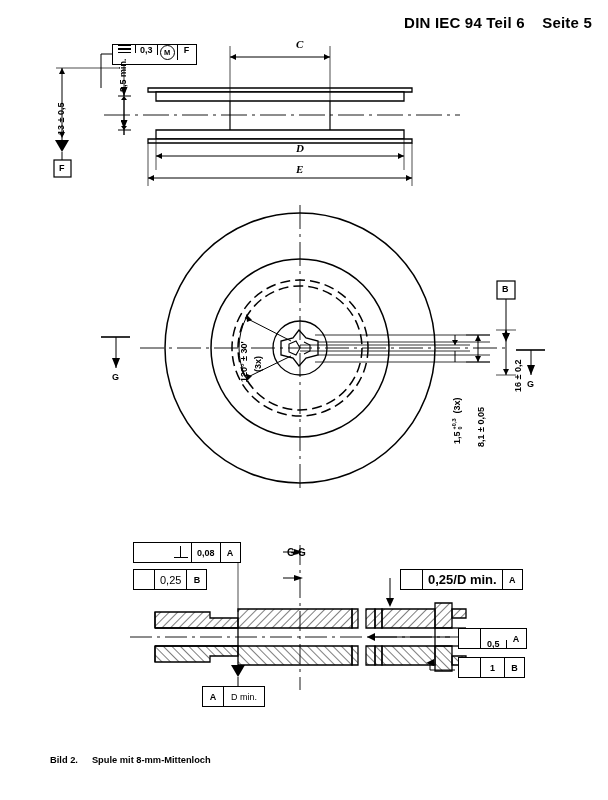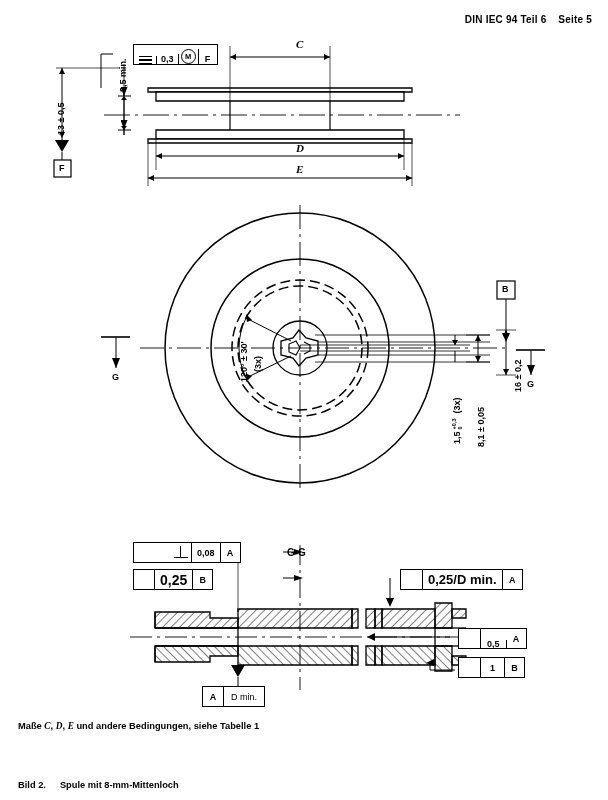--- a/index.html
+++ b/index.html
@@ -6,28 +6,28 @@
   body{
     width:608px;height:800px;position:relative;overflow:hidden;
     font-family:"Liberation Sans",sans-serif;
     color:#000;
     -webkit-font-smoothing:none;
   }
   #sheet{position:absolute;left:0;top:0;width:608px;height:800px;}
   svg{position:absolute;left:0;top:0;width:608px;height:800px;}
   .hdr{
     position:absolute;right:16px;top:14px;
-    font-size:10px;font-weight:bold;letter-spacing:0.2px;white-space:pre;
+    font-size:15px;font-weight:bold;letter-spacing:0.2px;white-space:pre;
   }
   .cap{
     position:absolute;left:18px;font-size:9.3px;font-weight:bold;white-space:pre;
   }
   .cap i{font-family:"Liberation Serif",serif;font-style:italic;font-weight:bold;}
   .cap1{top:721px;}
-  .cap2{top:780px;}
+  .cap2{top:755px;margin-left:32px;}
   .lbl{
     position:absolute;font-size:9px;font-weight:bold;white-space:pre;
     line-height:1;
   }
   .dimletter{
     position:absolute;font-family:"Liberation Serif",serif;font-style:italic;
     font-weight:bold;font-size:11px;
   }
   .rot{transform-origin:0 0;transform:rotate(-90deg);}
 </style>
@@ -211,21 +211,21 @@
       <path d="M386,598 L390,607 L394,598 z" fill="#000" stroke="none"></path>
 
       <line x1="371" y1="637" x2="450" y2="637" stroke-width="1"></line>
       <path d="M375,633 L367,637 L375,641 z" fill="#000" stroke="none"></path>
 
       <path d="M455,670 L430,670 L430,663" stroke-width="1"></path>
       <path d="M434,666 L426,663 L434,659 z" fill="#000" stroke="none"></path>
     </g>
   </svg>
 
-  <div style="position:absolute;left:112px;top:44px;height:19px;display:flex;border:1.2px solid #000;background:#fff;align-items:flex-end;margin-left:21px;">
+  <div style="position:absolute;left:112px;top:44px;height:19px;display:flex;border:1.2px solid #000;background:#fff;align-items:flex-start;">
     <div style="width:22px;display:flex;flex-direction:column;justify-content:center;align-items:center;gap:2px;border-right:1.2px solid #000;">
       <span style="display:block;width:13px;height:1.4px;background:#000;"></span>
       <span style="display:block;width:13px;height:1.4px;background:#000;"></span>
       <span style="display:block;width:13px;height:1.4px;background:#000;"></span>
     </div>
     <div style="padding:0 4px;display:flex;align-items:center;font-size:9px;font-weight:bold;border-right:1.2px solid #000;">0,3</div>
     <div style="width:19px;display:flex;align-items:center;justify-content:center;border-right:1.2px solid #000;">
       <span style="display:flex;align-items:center;justify-content:center;width:13px;height:13px;border:1.3px solid #000;border-radius:50%;font-size:7.5px;font-weight:bold;">M</span>
     </div>
     <div style="width:18px;display:flex;align-items:center;justify-content:center;font-size:9px;font-weight:bold;">F</div>
@@ -269,21 +269,21 @@
     <div style="width:19px;display:flex;align-items:center;justify-content:center;font-size:9px;font-weight:bold;">A</div>
   </div>
 
   <div style="position:absolute;left:133px;top:569px;height:19px;display:flex;border:1.3px solid #000;background:#fff;">
     <div style="width:20px;position:relative;border-right:1.3px solid #000;">
       <svg width="20" height="17" viewBox="0 0 20 17" style="position:absolute;left:0;top:0;">
         <line x1="4" y1="13" x2="15" y2="4" stroke="#000" stroke-width="1.5"></line>
         <path d="M15,4 L10,5.5 L12.5,8.5 z" fill="#000"></path>
       </svg>
     </div>
-    <div style="padding:0 5px;display:flex;align-items:center;font-size:14px;font-weight:bold;border-right:1.3px solid #000;">0,25</div>
+    <div style="padding:0 5px;display:flex;align-items:center;font-size:11px;font-weight:normal;border-right:1.3px solid #000;">0,25</div>
     <div style="width:19px;display:flex;align-items:center;justify-content:center;font-size:9px;font-weight:bold;">B</div>
   </div>
 
   <div style="position:absolute;left:400px;top:569px;height:19px;display:flex;border:1.3px solid #000;background:#fff;">
     <div style="width:21px;position:relative;border-right:1.3px solid #000;">
       <svg width="21" height="17" viewBox="0 0 21 17" style="position:absolute;left:0;top:0;">
         <line x1="5" y1="14" x2="11" y2="3" stroke="#000" stroke-width="1.6"></line>
         <line x1="11" y1="14" x2="17" y2="3" stroke="#000" stroke-width="1.6"></line>
       </svg>
     </div>
@@ -311,17 +311,16 @@
     </div>
     <div style="padding:0 9px;display:flex;align-items:center;font-size:9px;font-weight:bold;border-right:1.3px solid #000;">1</div>
     <div style="width:19px;display:flex;align-items:center;justify-content:center;font-size:9px;font-weight:bold;">B</div>
   </div>
 
   <div style="position:absolute;left:202px;top:686px;height:19px;display:flex;border:1.3px solid #000;background:#fff;">
     <div style="width:20px;display:flex;align-items:center;justify-content:center;font-size:9px;font-weight:bold;border-right:1.3px solid #000;">A</div>
     <div style="padding:0 7px;display:flex;align-items:center;font-size:9px;font-weight:normal;white-space:nowrap;">D min.</div>
   </div>
 
-  <div class="cap cap1"><span>Maße </span><i>C</i><span>, </span><i>D</i><span>, </span><i>E</i><span> und andere Bedingungen, siehe Tabelle 1</span></div>
 
   <div class="cap cap2"><span>Bild 2.</span><span style="display:inline-block;width:14px;"></span><span>Spule mit 8-mm-Mittenloch</span></div>
 
 </div>
 
 </body></html>

